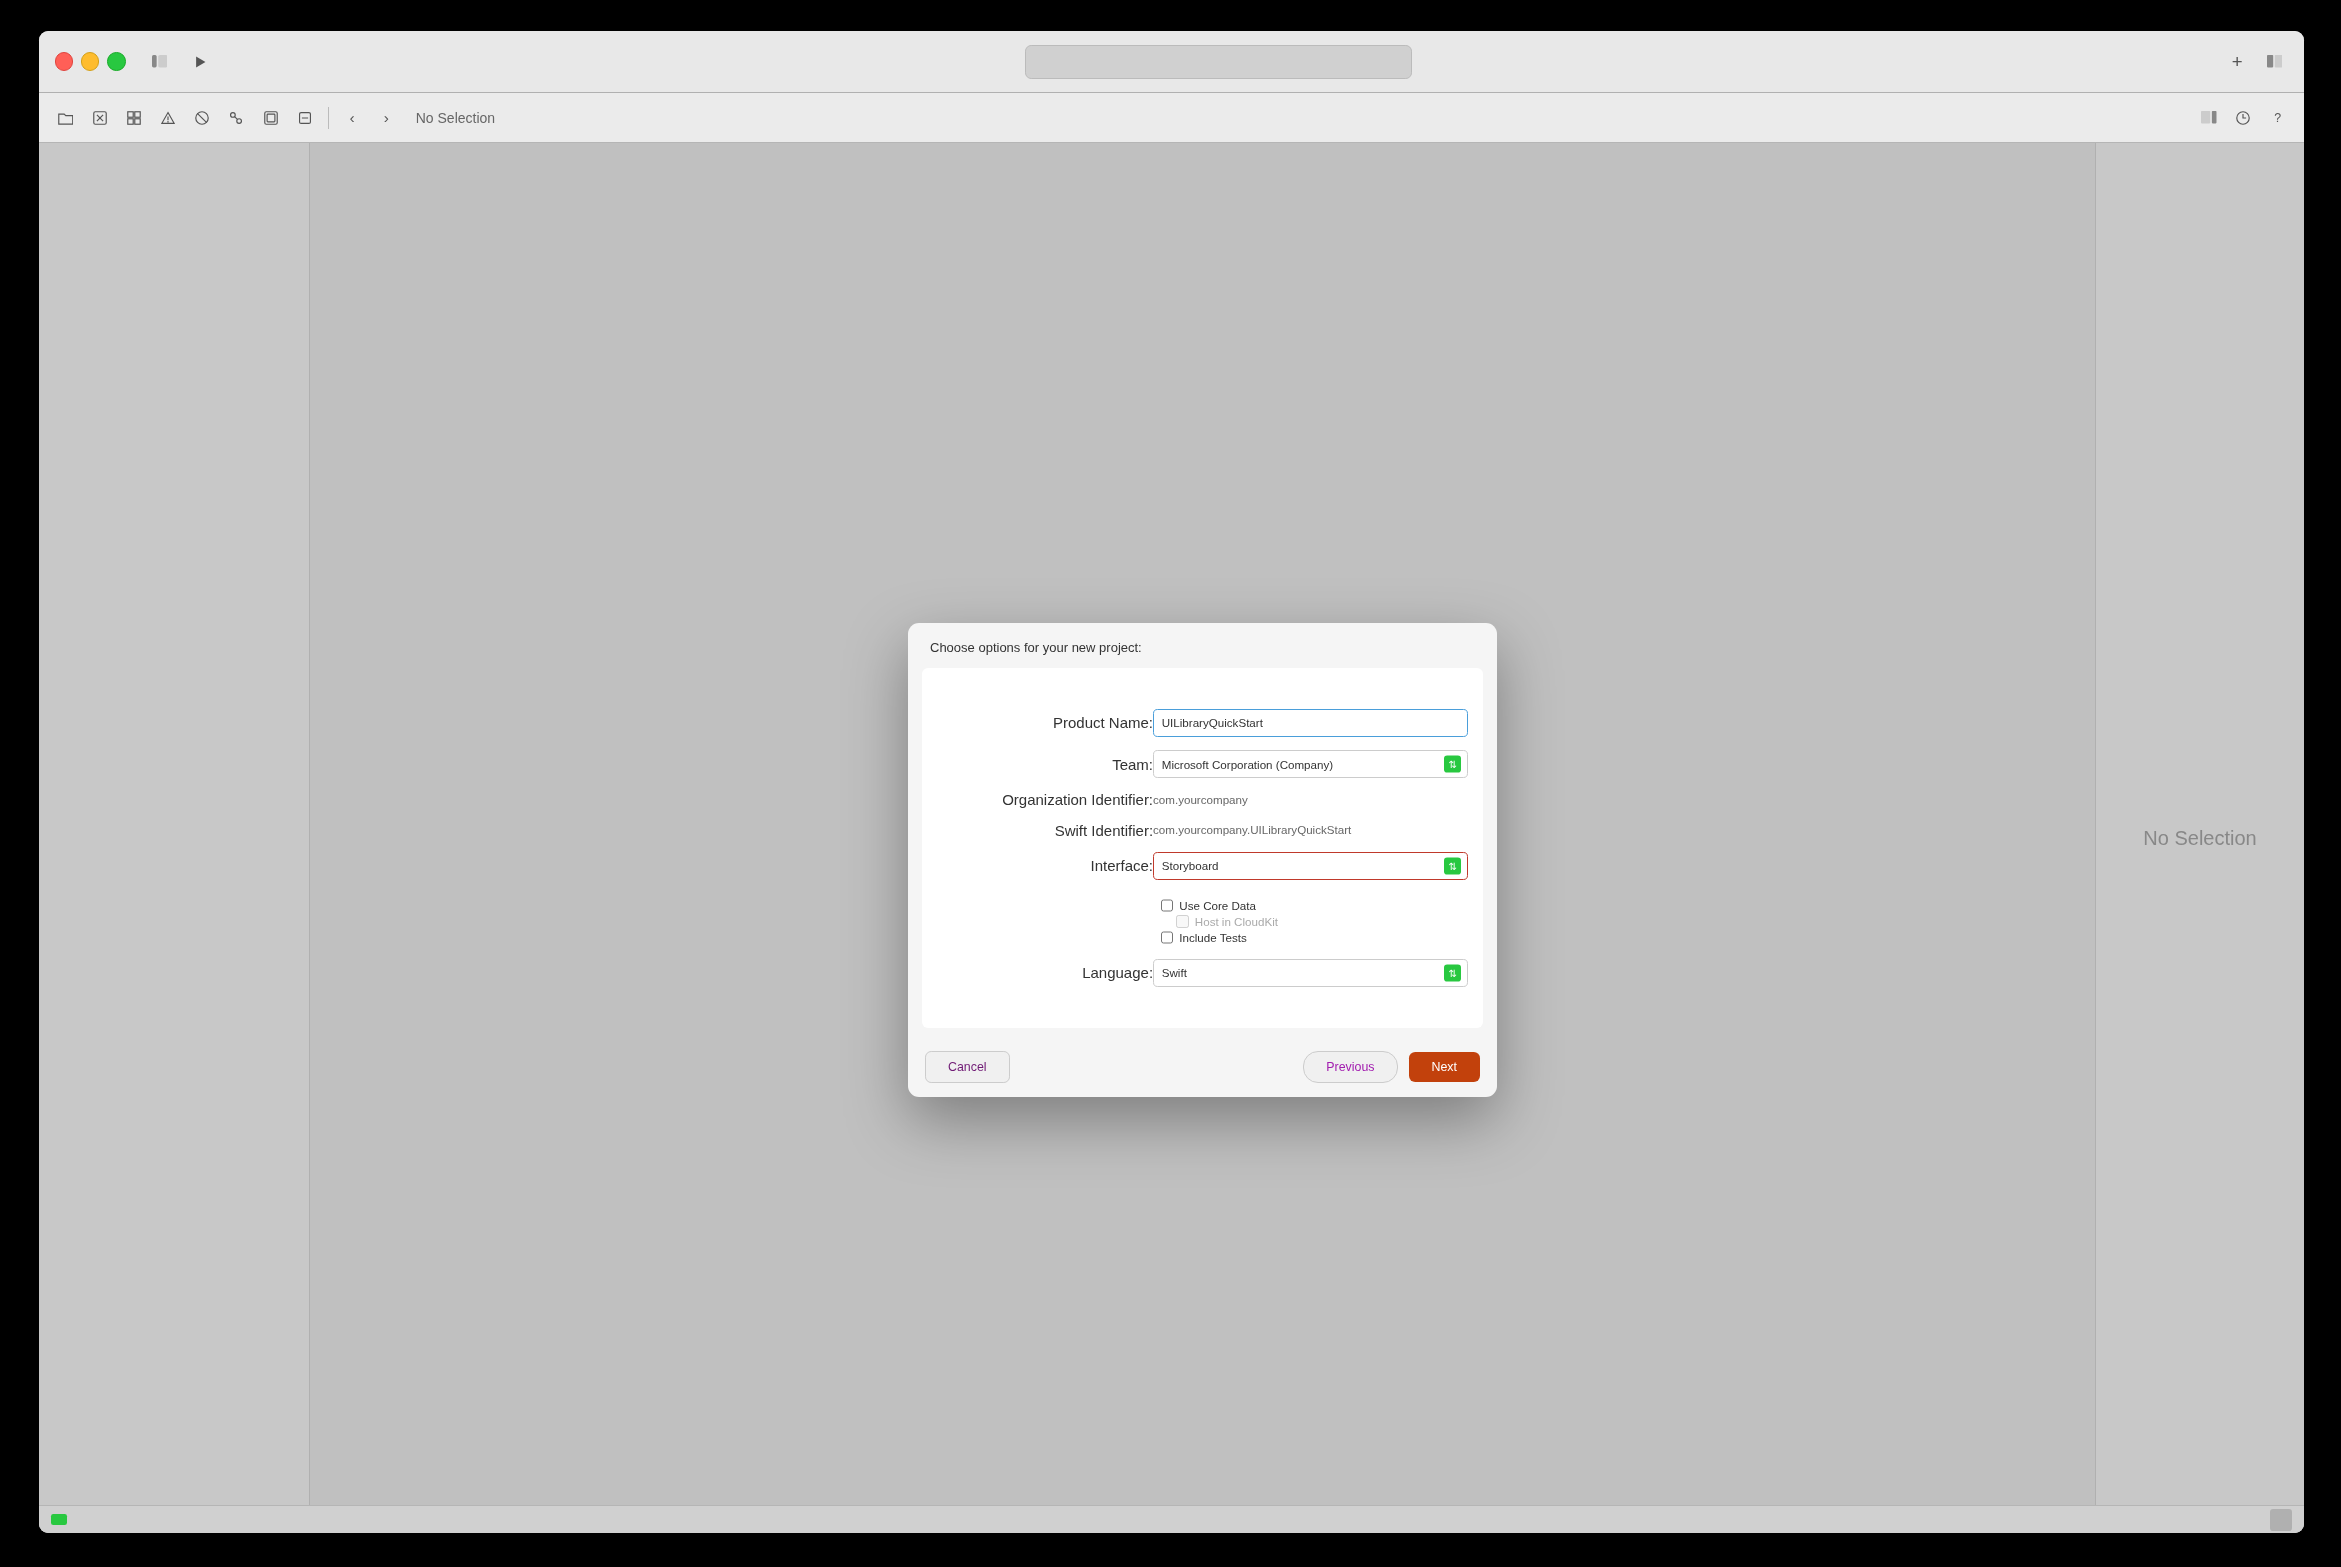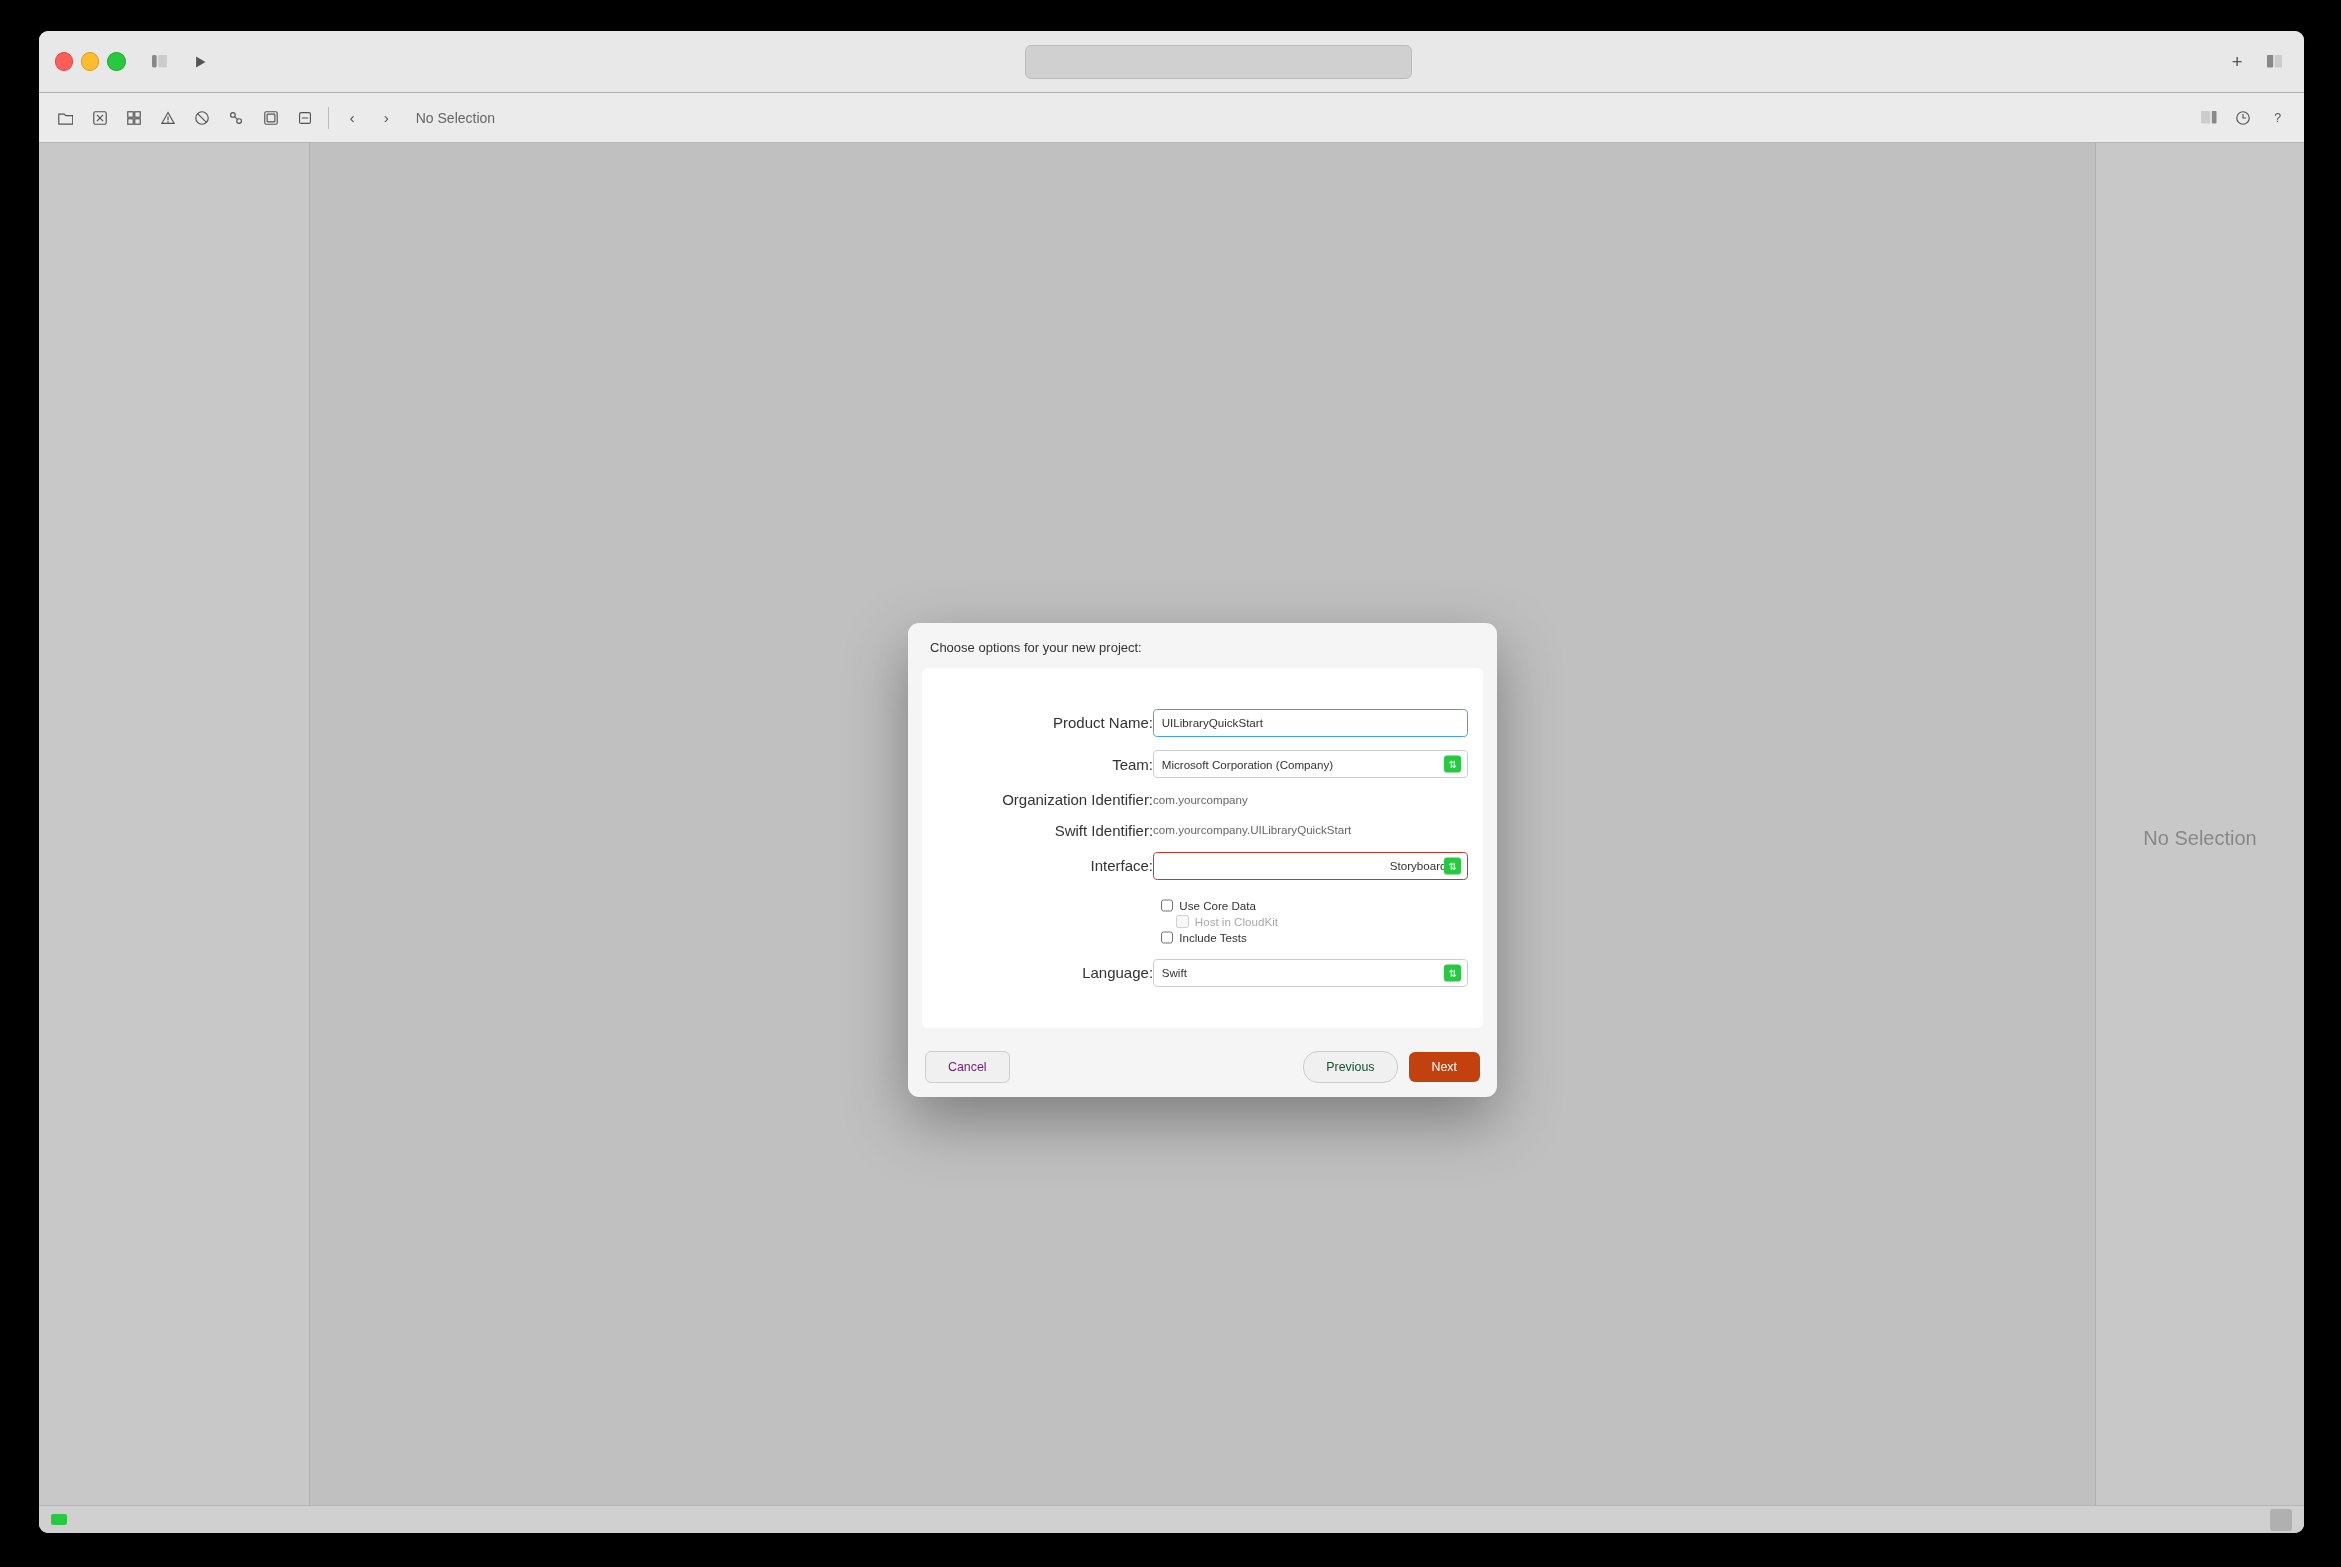--- a/index.html
+++ b/index.html
@@ -342,21 +342,21 @@
       gap: 11px;
       align-items: center;
     }
 
     .btn-previous {
       background: #f0f0f0;
       border: 0.8px solid #ccc;
       border-radius: 15px;
       padding: 7.7px 22px;
       font-size: 12.4px;
-      color: #14532d;
+      color: #a21caf;
       cursor: pointer;
     }
 
     .btn-next {
       background: #c2410c;
       border: none;
       border-radius: 6.2px;
       padding: 7.7px 23px;
       font-size: 12.4px;
       color: #fff;
@@ -552,21 +552,21 @@
                   <td class="form-label">Swift Identifier:</td>
                   <td class="form-field">
                     <span class="static-value">com.yourcompany.UILibraryQuickStart</span>
                   </td>
                 </tr>
 
                 <tr class="form-row">
                   <td class="form-label">Interface:</td>
                   <td class="form-field">
                     <div class="interface-select-wrapper">
-                      <select class="select-field" style="padding-right:20px; border: 1.5px solid #c0392b; text-align: right;">
+                      <select class="select-field" style="padding-right:20px; border: 1.5px solid #c0392b;">
                         <option>Storyboard</option>
                         <option>SwiftUI</option>
                       </select>
                       <div class="select-arrow">⇅</div>
                     </div>
                   </td>
                 </tr>
 
                 <tr class="form-row">
                   <td class="form-label"></td>

